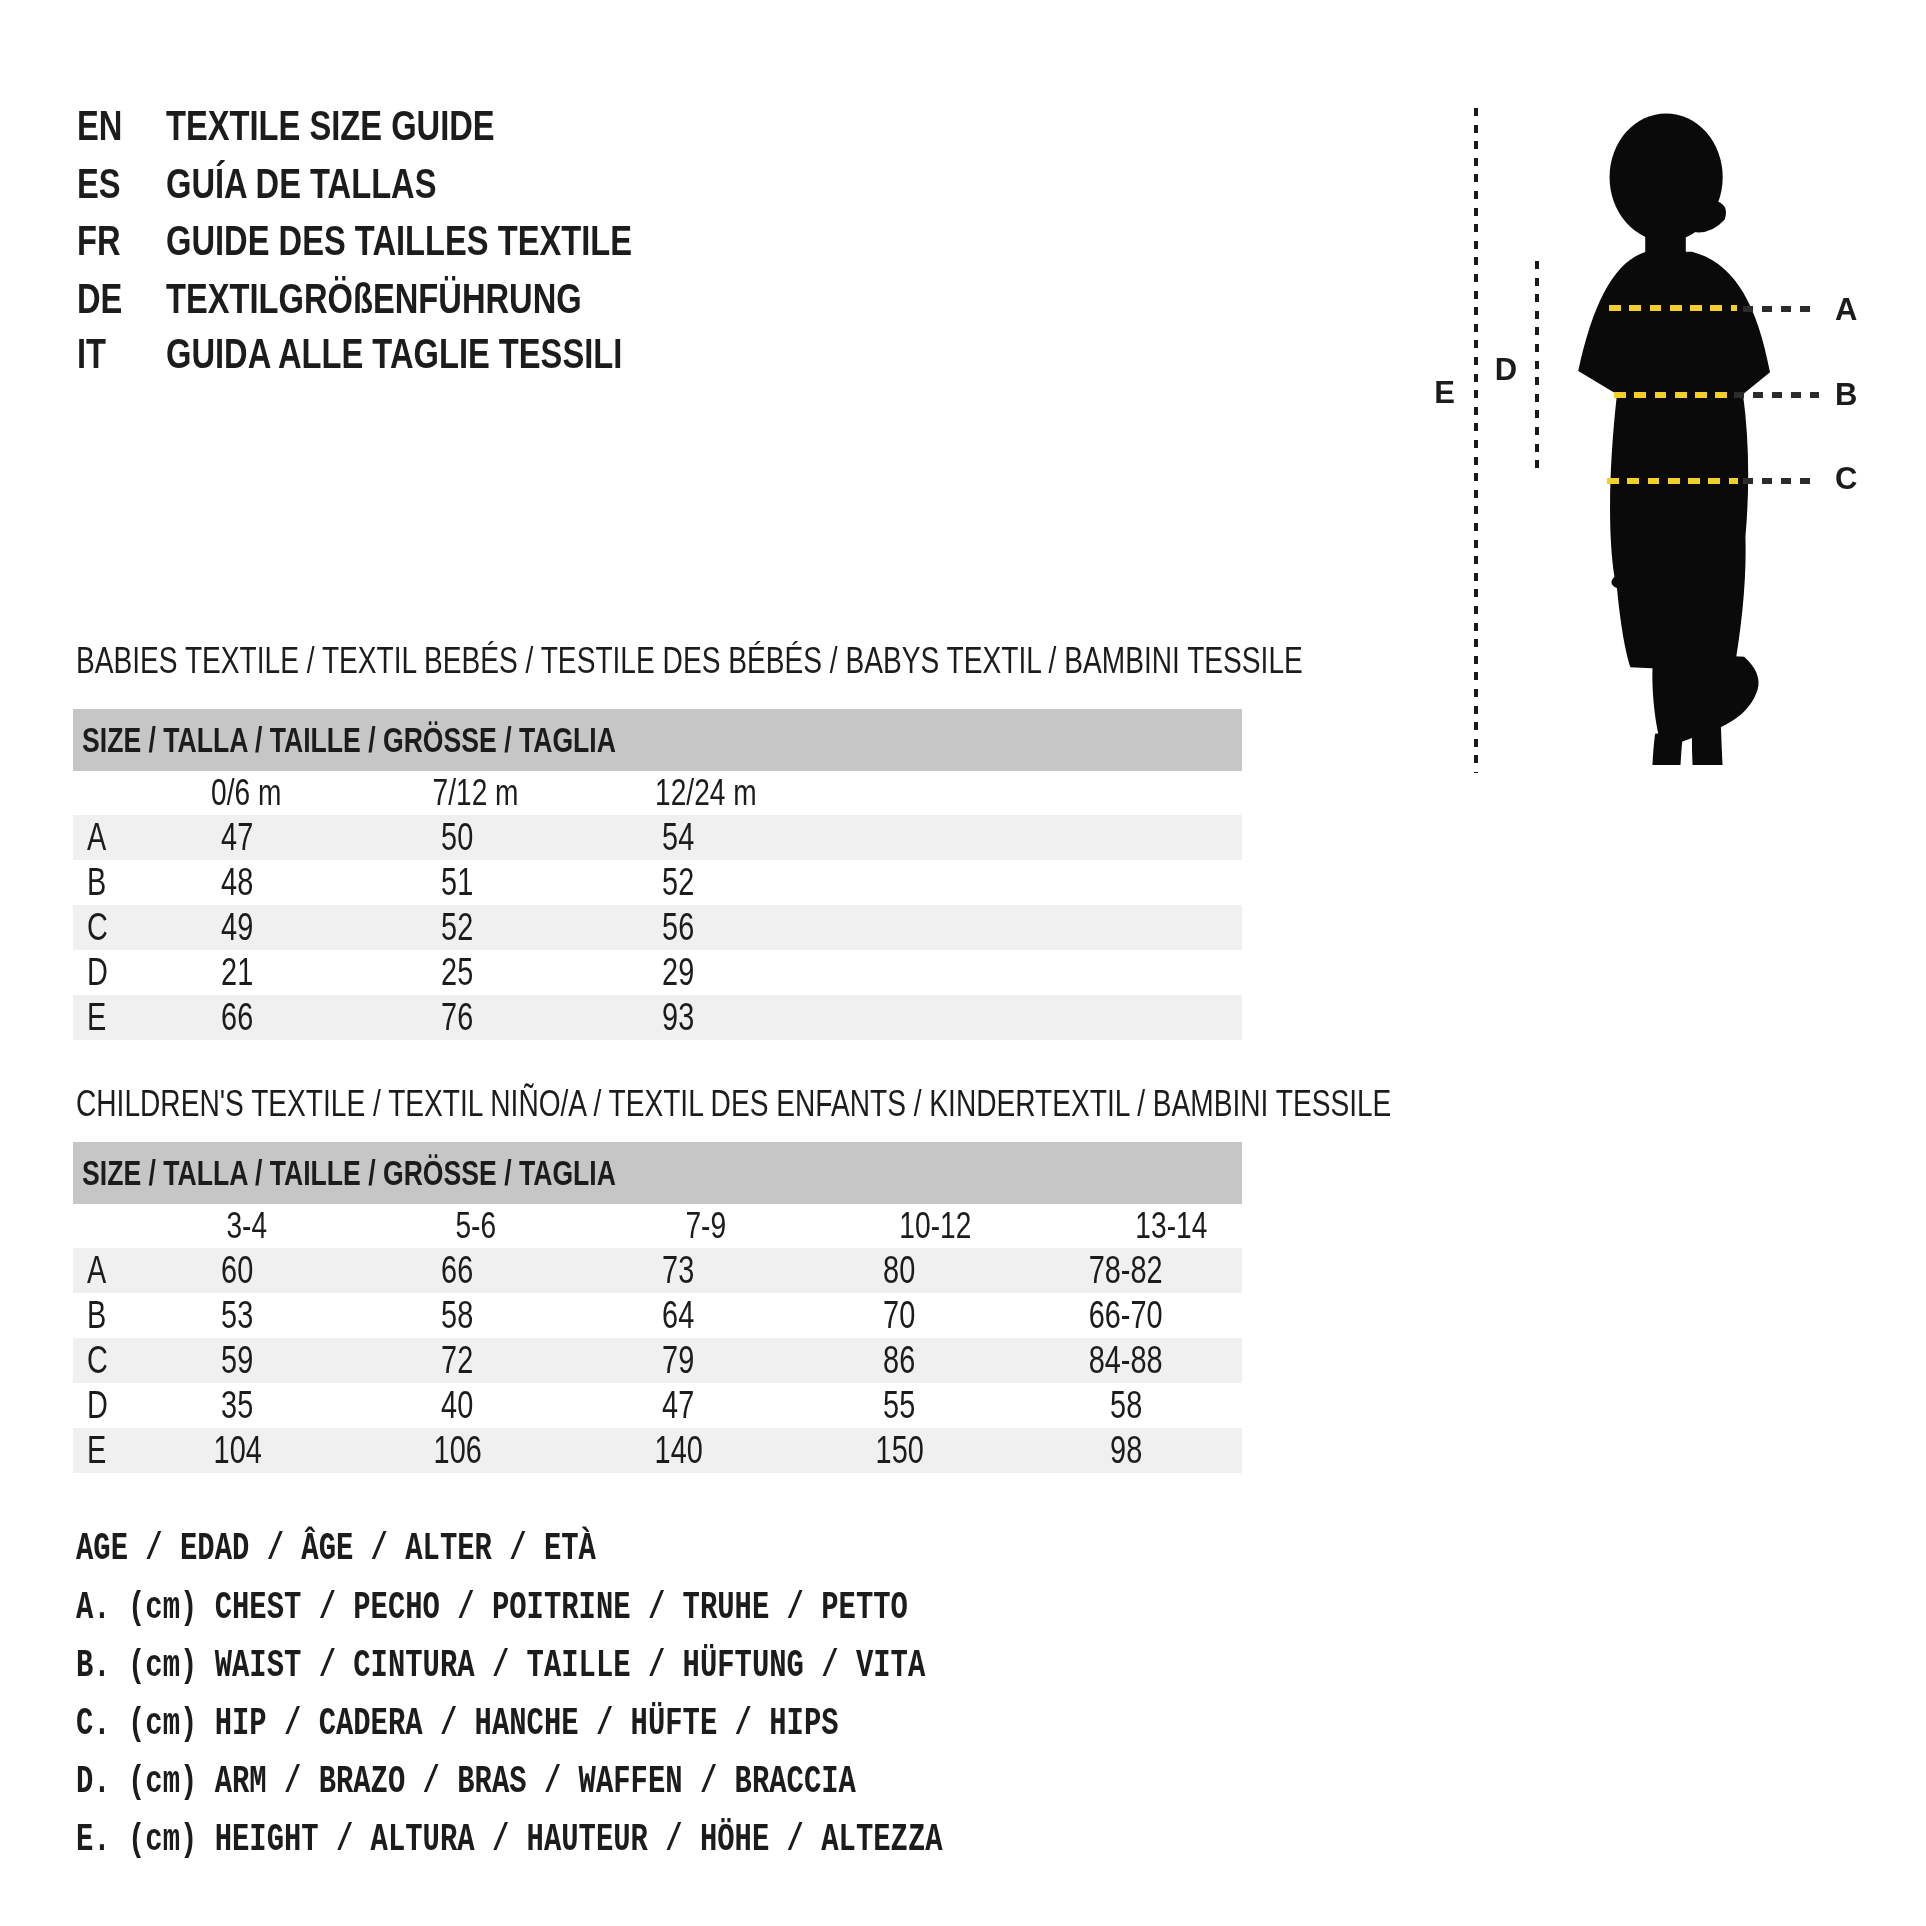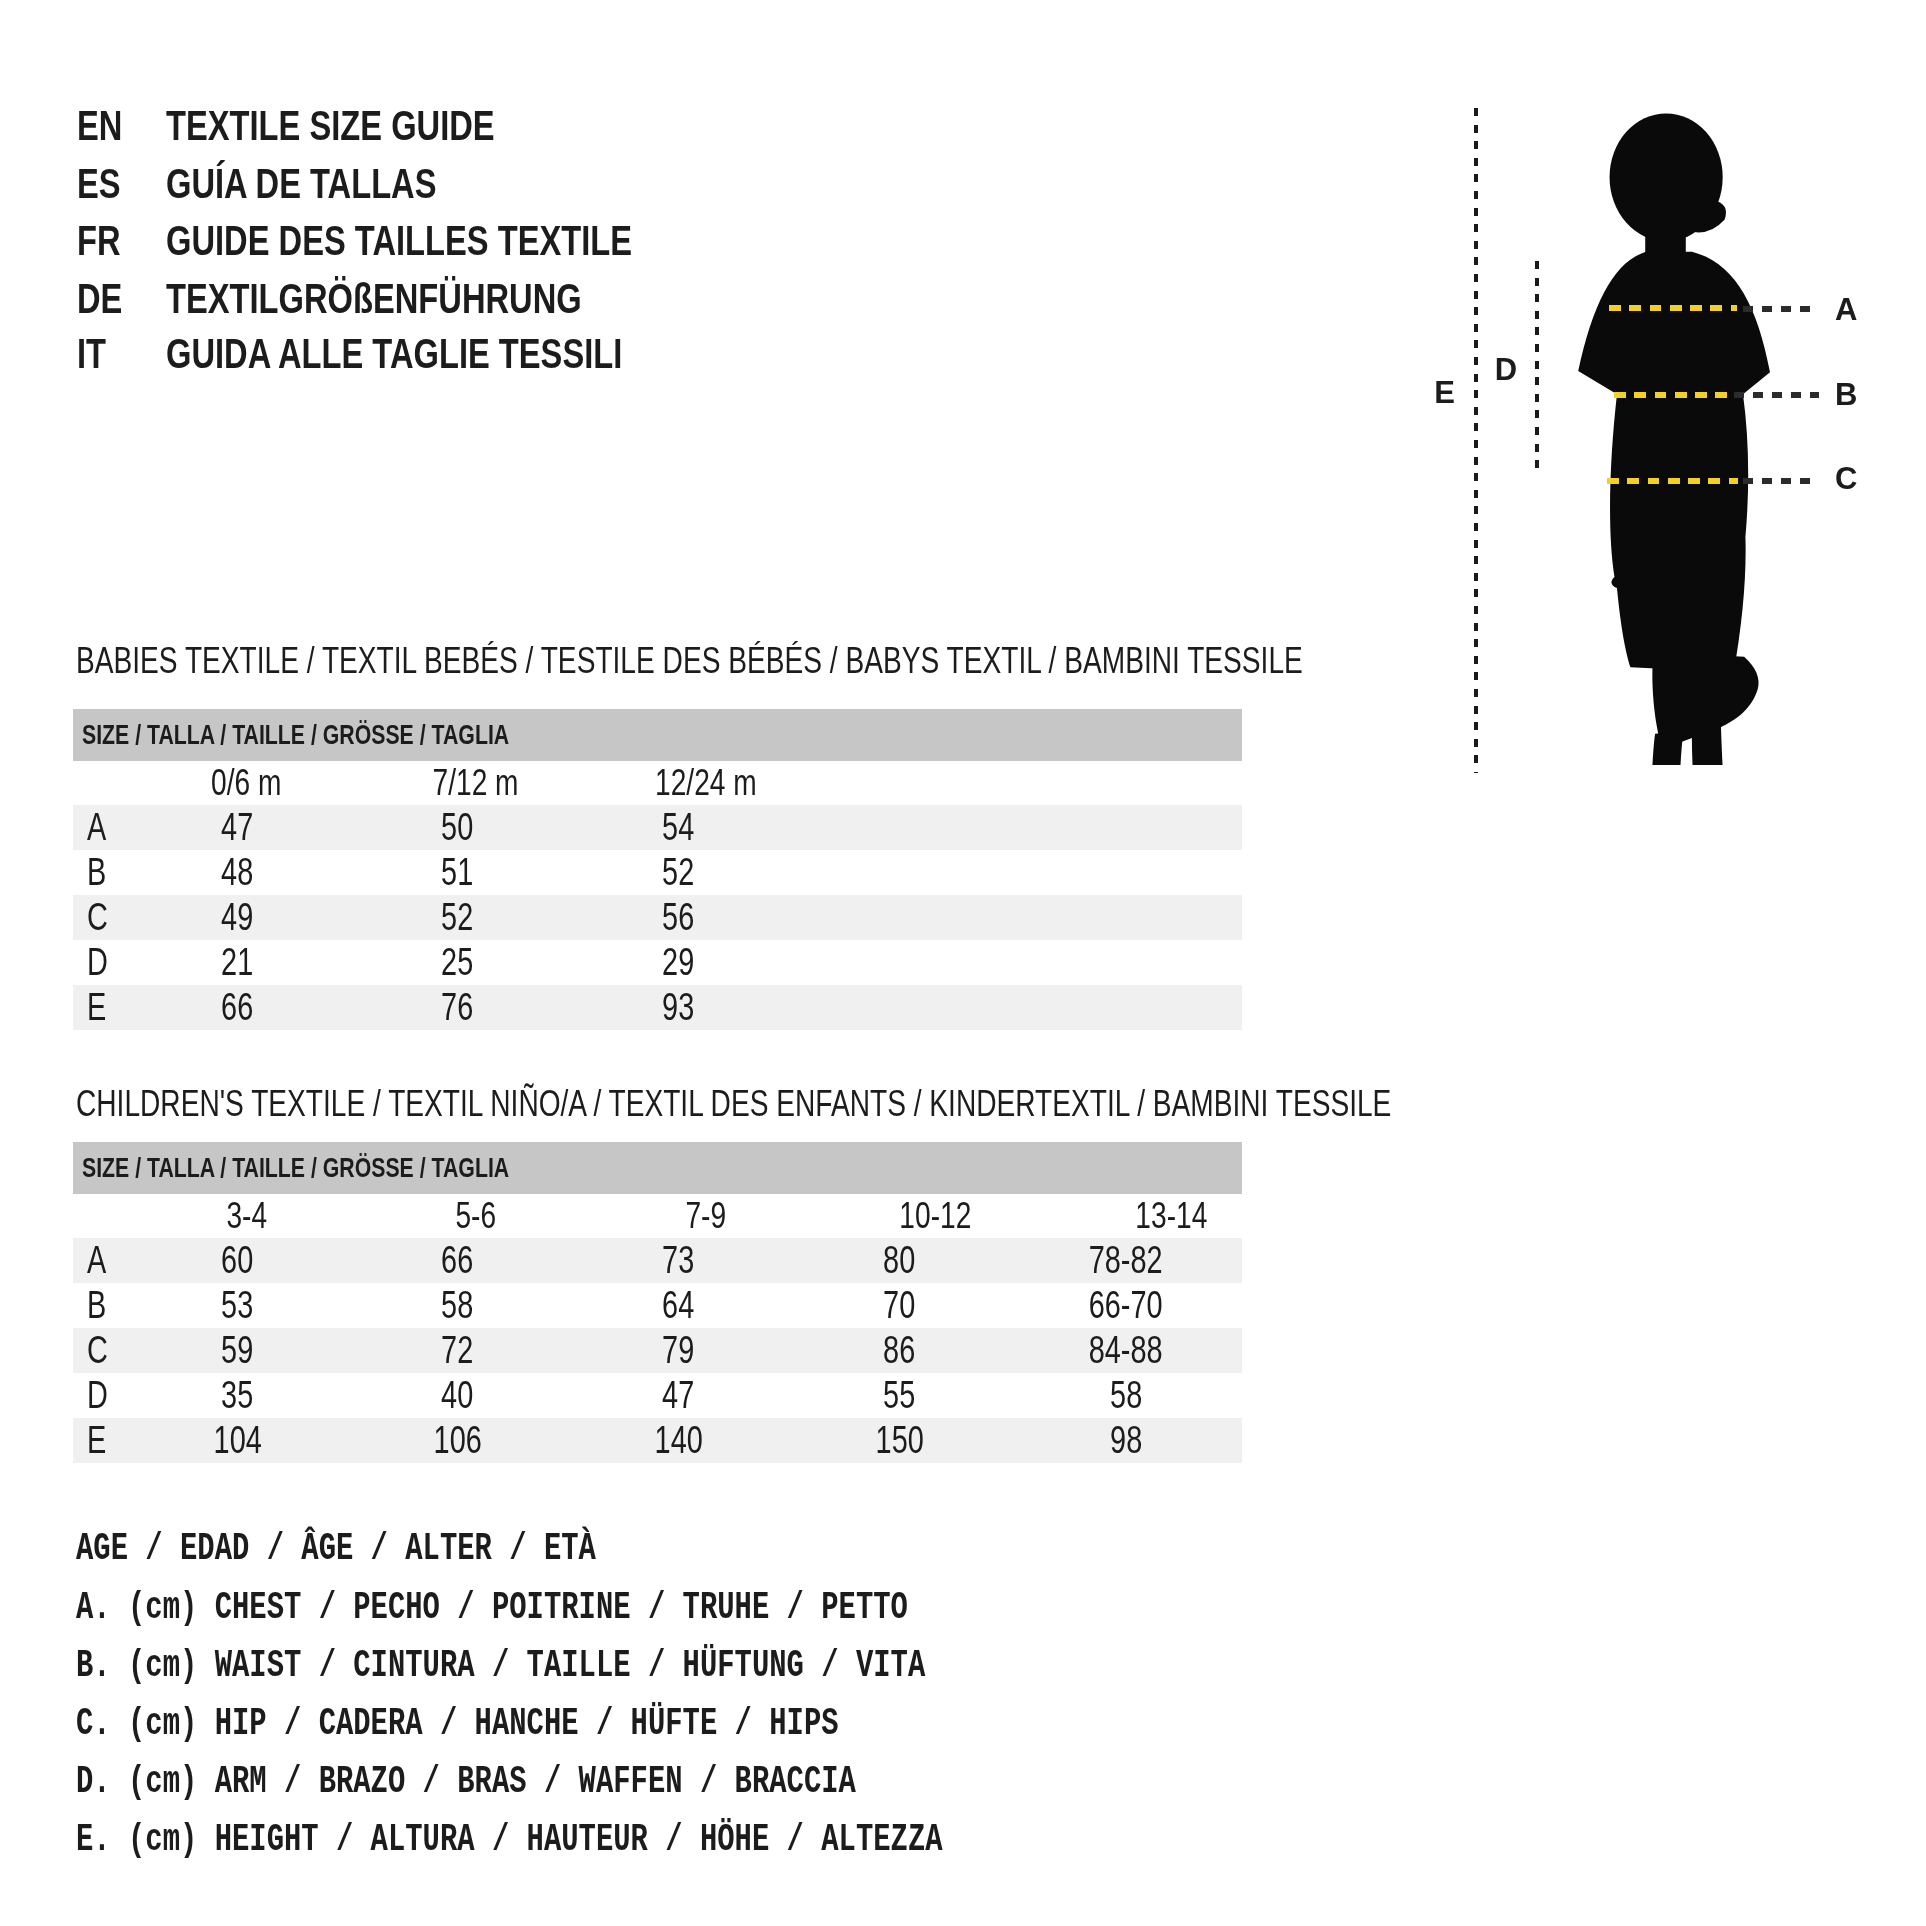--- a/index.html
+++ b/index.html
@@ -15,22 +15,22 @@
   .lang-row { position:absolute; left:77px; height:62px; line-height:62px;
               font-size:43px; font-weight:bold; }
   .lang-row .ltitle { position:absolute; left:89px; top:0; }
 
   
   .sec-title { position:absolute; left:76px; height:49px; line-height:49px;
                font-size:37px; font-weight:normal; white-space:nowrap; }
 
   
   .size-table { position:absolute; left:73px; width:1169px; }
-  .band { height:52px; background:#c6c6c6; display:flex; align-items:center;
-          padding-left:8.6px; box-sizing:border-box; font-size:28px; font-weight:bold; }
+  .band { height:62px; background:#c6c6c6; display:flex; align-items:center;
+          padding-left:8.6px; box-sizing:border-box; font-size:35px; font-weight:bold; }
   .trow { display:grid; grid-template-columns:55px 219px 221px 221px 221px 232px;
           align-items:center; }
   .hrow { height:44px; font-size:37px;gap:9px; }
   .drow { height:45px; font-size:38px; }
   .zebra { background:#f0f0f0; }
   .cell { text-align:center; }
   .rl   { text-align:left; padding-left:13.6px; box-sizing:border-box; }
 
   
   .legend-line { position:absolute; left:76px; height:55px; line-height:55px;

